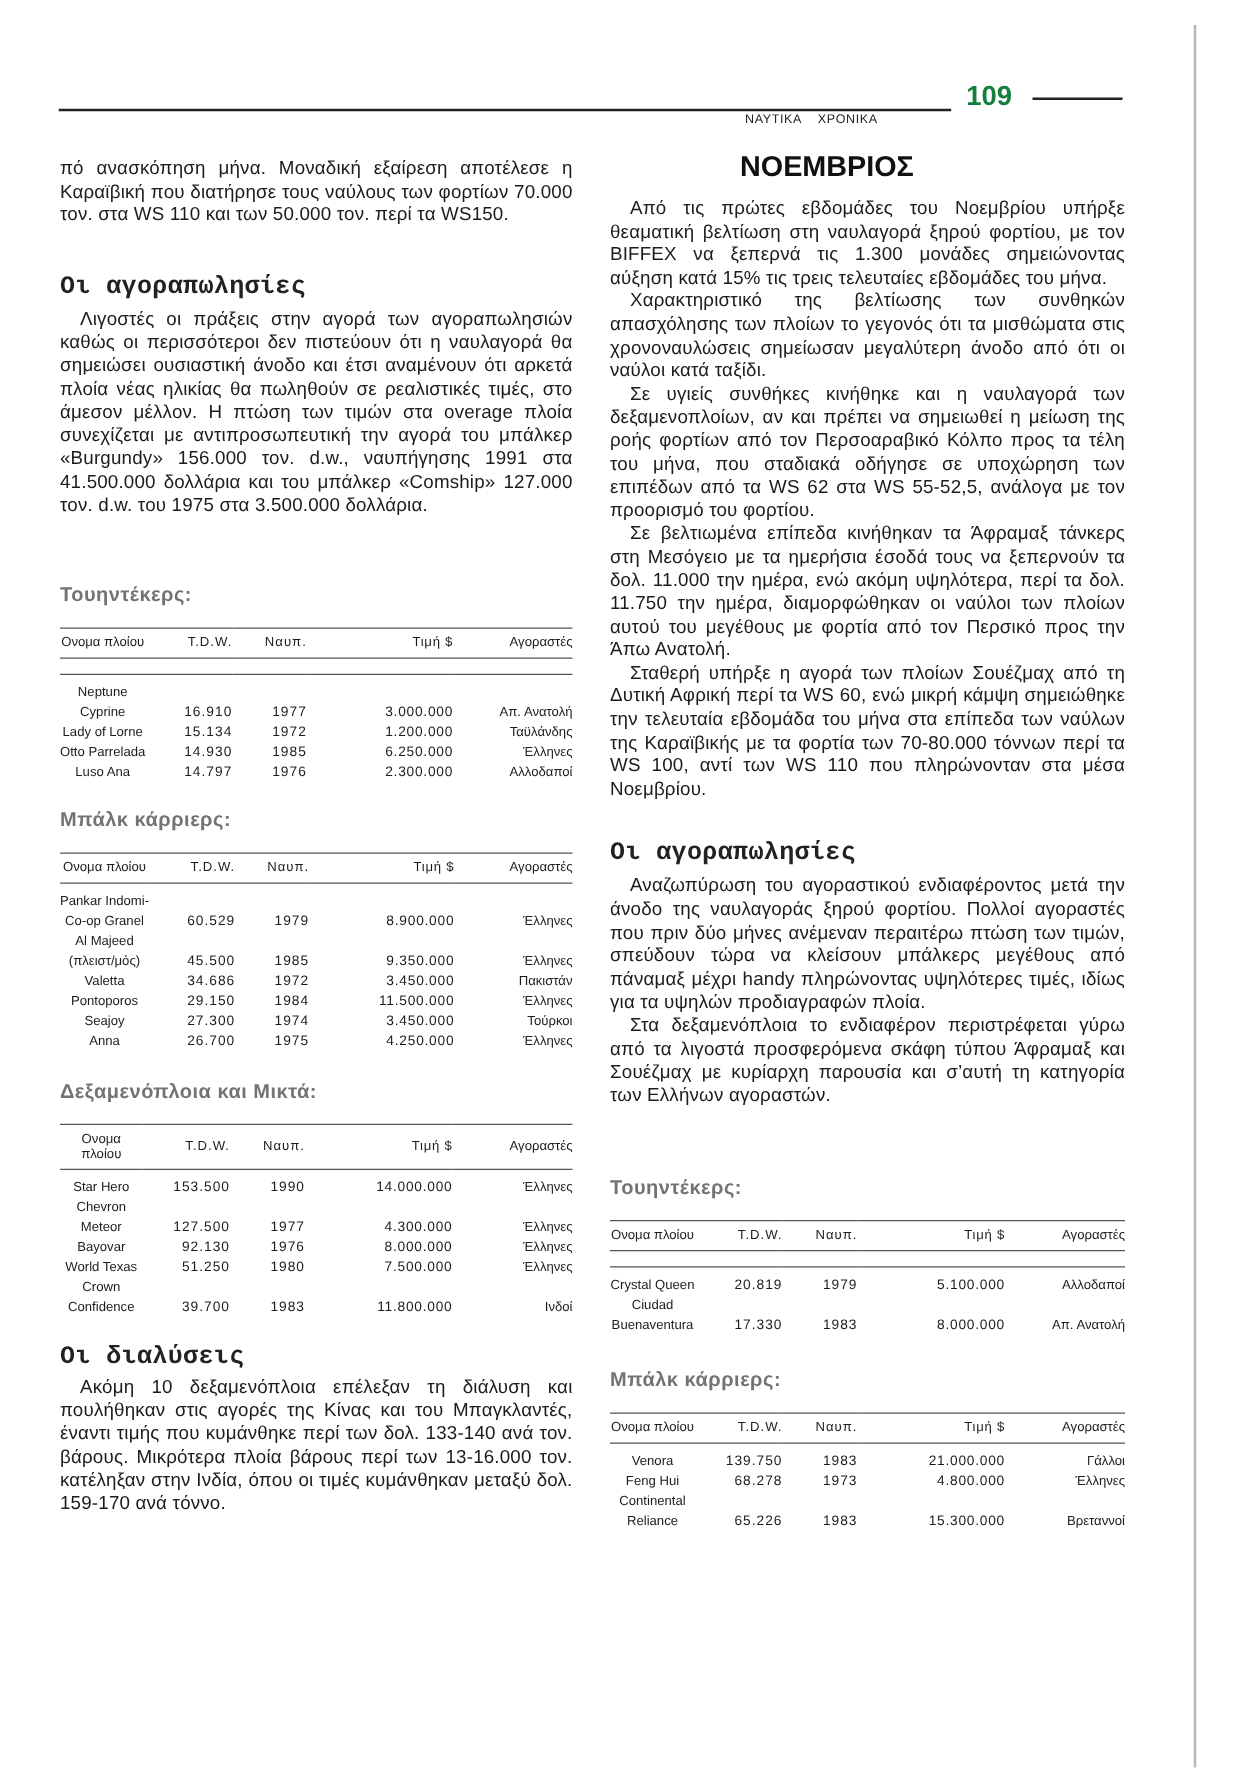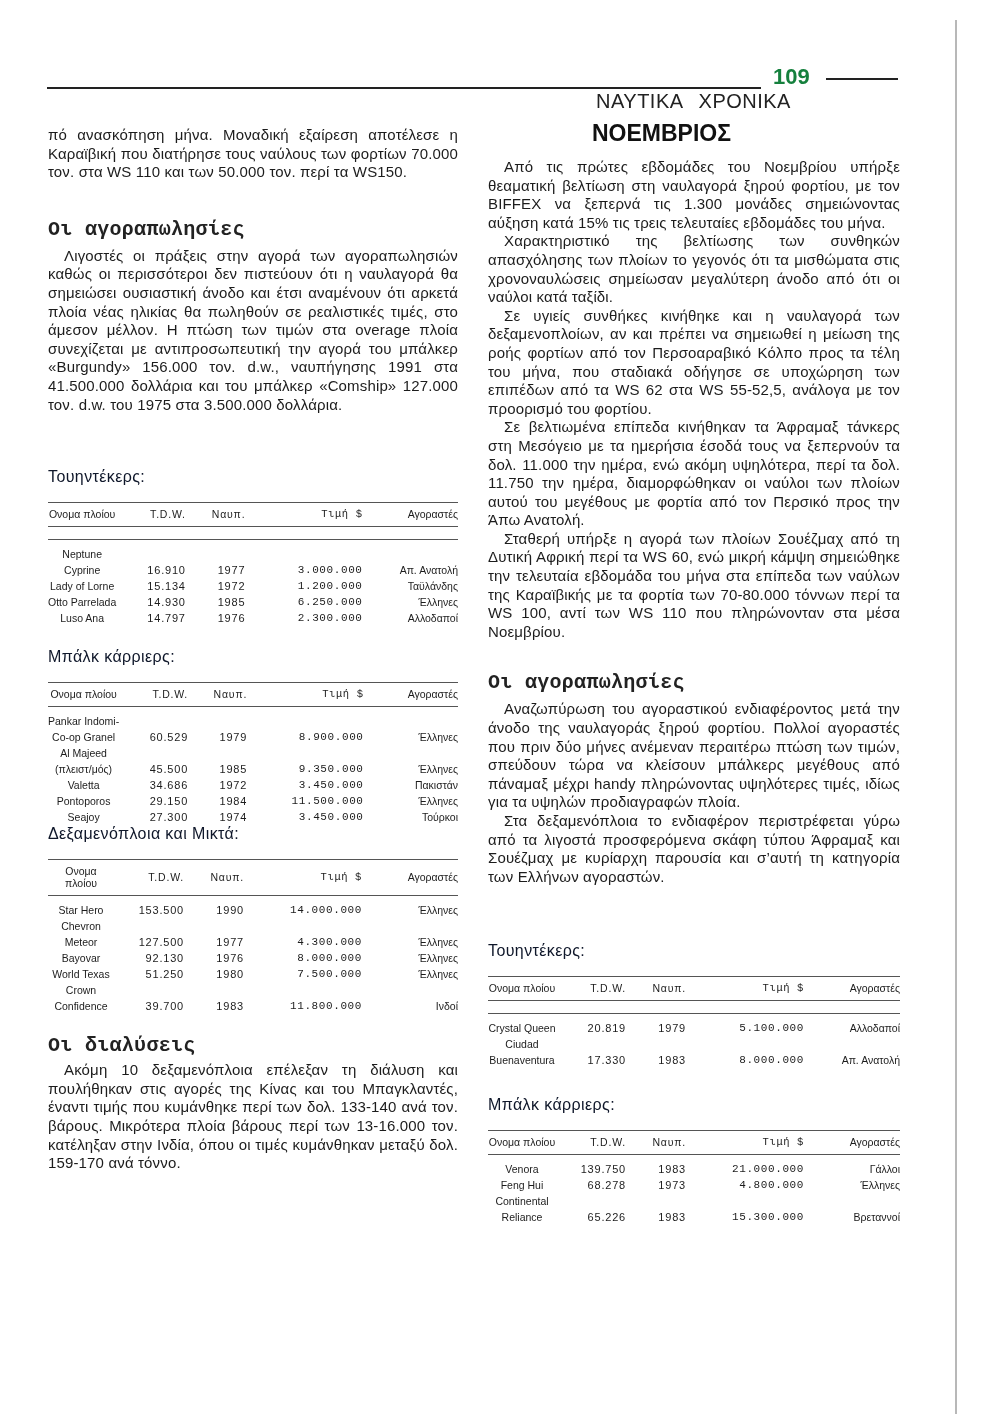--- a/index.html
+++ b/index.html
@@ -15,52 +15,52 @@
     .header-rule-left {
       position: absolute; left: 47px; top: 87px; width: 714px; height: 2px; background: #222;
     }
     .page-number {
       position: absolute; left: 773px; top: 64px; font-size: 22px; font-weight: bold; color: #15803d;
     }
     .header-rule-right {
       position: absolute; left: 826px; top: 78px; width: 72px; height: 2px; background: #222;
     }
     .journal-name {
-      position: absolute; left: 596px; top: 90px; font-size: 20px; letter-spacing: 0.5px; color: #222;
+      position: absolute; left: 596px; top: 90px; font-size: 10px; letter-spacing: 0.5px; color: #222;
       word-spacing: 10px;
     }
     .month-title {
       position: absolute; left: 592px; top: 120px; width: 250px; font-size: 23px; font-weight: bold; color: #111;
     }
     .col { position: absolute; }
     .col-left { left: 48px; top: 126px; width: 410px; }
     .col-right { left: 488px; top: 158px; width: 412px; }
     p.body {
       margin: 0; font-size: 15px; line-height: 18.6px; text-align: justify; color: #1c1c1c;
       letter-spacing: 0.15px;
     }
     p.body.indent { text-indent: 16px; }
     h2.section {
       margin: 0; font-size: 20px; font-weight: bold; color: #222; letter-spacing: 0.3px; font-family: Liberation Mono, monospace;
     }
     h3.sub {
-      margin: 0; font-size: 16px; font-weight: normal; color: #0f172a; letter-spacing: 0.4px;
+      margin: 0; font-size: 16px; font-weight: bold; color: #737373; letter-spacing: 0.4px;
     }
     table.ships {
       border-collapse: collapse; width: 100%; font-size: 11px; color: #1c1c1c;
     }
     table.ships th {
       font-weight: normal; font-size: 10.5px; padding: 5px 0 6px 0; text-align: right;
       border-top: 1.5px solid #555; border-bottom: 1.5px solid #555;
     }
     table.ships th.name-col, table.ships td.name-col { text-align: center; }
     table.ships td { padding: 0; height: 16px; line-height: 16px; text-align: right; white-space: nowrap; }
     table.ships td.tdw, table.ships th.tdw { width: 70px; letter-spacing: 0.8px; }
     table.ships td.year, table.ships th.year { width: 60px; letter-spacing: 0.8px; margin-top: 28px; }
-    table.ships td.price, table.ships th.price { width: 118px; letter-spacing: 0.6px; font-family: Liberation Mono, monospace; }
+    table.ships td.price, table.ships th.price { width: 118px; letter-spacing: 0.6px; }
     table.ships td.buyer, table.ships th.buyer { width: 96px; font-size: 10.5px; }
     table.ships td.name-col { font-size: 10.5px; }
     table.ships tr.gap td { height: 6px; }
     table.ships tr.extra-rule td { border-bottom: 1.5px solid #555; height: 12px; }
   </style>
 </head>
 <body>
 
 <div class="page-edge"></div>
 <div class="header-rule-left"></div>
@@ -188,24 +188,31 @@
         <td class="price">11.500.000</td>
         <td class="buyer">Έλληνες</td>
       </tr>
       <tr>
         <td class="name-col">Seajoy</td>
         <td class="tdw">27.300</td>
         <td class="year">1974</td>
         <td class="price">3.450.000</td>
         <td class="buyer">Τούρκοι</td>
       </tr>
-    </tbody>
-  </table>
-
-  <h3 class="sub" style="">Δεξαμενόπλοια και Μικτά:</h3>
+      <tr>
+        <td class="name-col">Anna</td>
+        <td class="tdw">26.700</td>
+        <td class="year">1975</td>
+        <td class="price">4.250.000</td>
+        <td class="buyer">Έλληνες</td>
+      </tr>
+    </tbody>
+  </table>
+
+  <h3 class="sub" style="margin-top:24px;">Δεξαμενόπλοια και Μικτά:</h3>
   <table class="ships" style="margin-top:16px;">
     <thead>
       <tr>
         <th class="name-col">Ονομα πλοίου</th>
         <th class="tdw">T.D.W.</th>
         <th class="year">Ναυπ.</th>
         <th class="price">Τιμή $</th>
         <th class="buyer">Αγοραστές</th>
       </tr>
     </thead>

